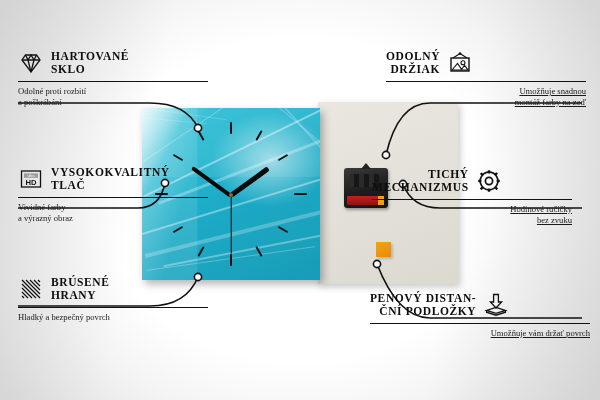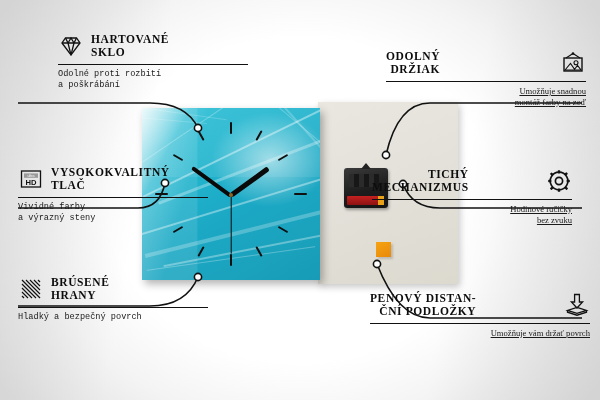--- a/index.html
+++ b/index.html
@@ -29,29 +29,29 @@
     font-weight:700;font-size:11.5px;letter-spacing:.6px;color:#0d0d0d;
     text-transform:uppercase;white-space:nowrap;
   }
   .feat .rule{height:1px;background:#111;margin:5px 0 4px 0;}
   .feat .sub{
     font-family:"Liberation Serif", serif;
     font-size:8.6px;line-height:1.32;color:#1a1a1a;
   }
   .feat.left .head{justify-content:flex-start;}
   .feat.left .titles{align-items:flex-start;}
-  .feat.left .sub{text-align:left;font-family:Liberation Mono, monospace;}
-  .feat.right .head{justify-content:space-between;}
+  .feat.left .sub{text-align:left;}
+  .feat.right .head{justify-content:flex-start;}
   .feat.right .titles{align-items:flex-end;}
   .feat.right .sub{text-align:right;text-decoration:underline;}
 
   .ic{width:26px;height:24px;flex:0 0 26px;display:block;}
 
   
-  #f-glass{left:18px;top:33px;margin-left:40px;}
+  #f-glass{left:18px;top:50px;}
   #f-print{left:18px;top:166px;}
   #f-edge{left:18px;top:276px;}
   #f-holder{right:14px;top:50px;width:200px;}
   #f-mech{right:28px;top:168px;width:200px;}
   #f-foam{right:10px;top:276px;width:220px;margin-top:16px;}
 
   
   .photo{position:absolute;left:142px;top:108px;width:316px;height:180px;}
   .clock{
     position:absolute;left:0;top:0;width:178px;height:172px;
@@ -201,21 +201,21 @@
         <text x="12" y="10.1" font-family="Liberation Sans, sans-serif" font-size="3.6" fill="#fff" text-anchor="middle">ultra</text>
         <text x="12" y="18.2" font-family="Liberation Sans, sans-serif" font-size="7.6" font-weight="bold" fill="#111" text-anchor="middle">HD</text>
       </svg>
       <div class="titles">
         <div class="t">VYSOKOKVALITNÝ</div>
         <div class="t">TLAČ</div>
       </div>
     </div>
     <div class="rule"></div>
     <div class="sub">Vividné farby</div>
-    <div class="sub">a výrazný steny</div>
+    <div class="sub">a výrazný obraz</div>
   </div>
 
   <div class="feat left" id="f-edge">
     <div class="head">
       <svg class="ic" viewBox="0 0 24 24">
         <g stroke="#111" stroke-width="1.15">
           <path d="M3,3 L21,21"></path>
             <path d="M3,7 L17,21"></path>
             <path d="M3,11 L13,21"></path>
           <path d="M3,15 L9,21"></path>

